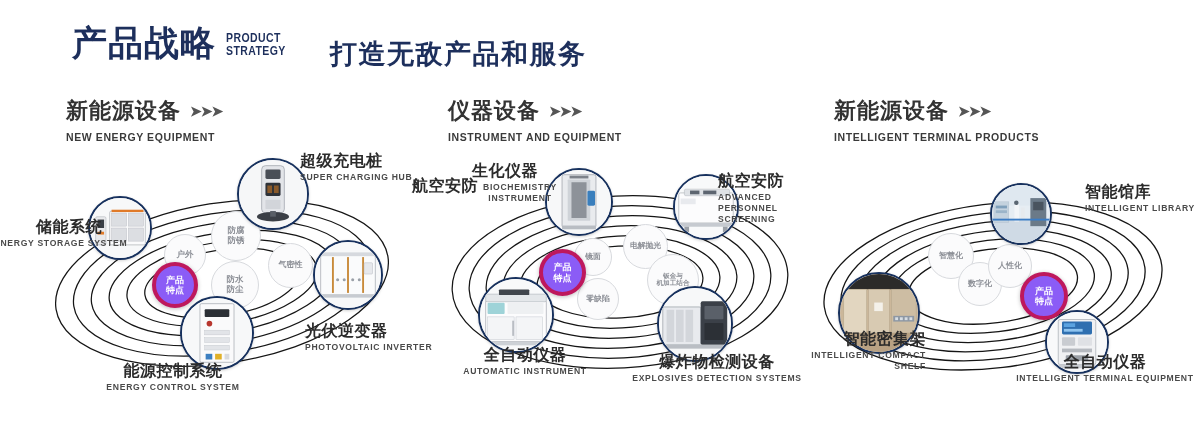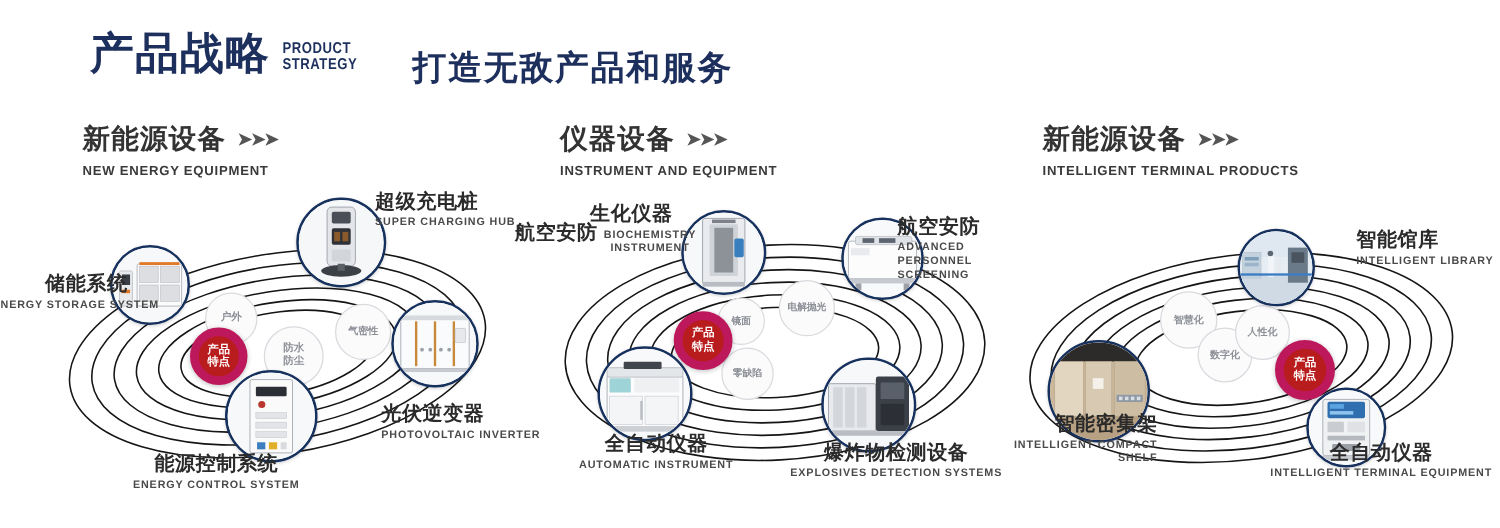--- a/index.html
+++ b/index.html
@@ -66,21 +66,21 @@
   .fbub{
     position:absolute;border-radius:50%;
     border:1px solid #d8dade;background:#fbfbfc;
     display:flex;align-items:center;justify-content:center;
     text-align:center;color:#8c8f96;
     font-family:"DejaVu Sans","Liberation Sans",sans-serif;
     font-weight:bold;line-height:1.12;
     box-sizing:border-box;
   }
   .fbub.core{
-    background:#b91c1c;border:7px solid #be185d;color:#ffffff;
+    background:#8b5cf6;border:4px solid #be185d;color:#ffffff;
     box-shadow:0 1px 4px rgba(0,0,0,.25);
   }
 
   
   .lbl{position:absolute;white-space:nowrap;}
   .lbl .cn{
     font-family:"DejaVu Sans","Liberation Sans",sans-serif;
     font-size:16px;font-weight:bold;color:#2b2b2b;letter-spacing:.5px;
     line-height:1.15;
   }
@@ -138,20 +138,24 @@
         <ellipse cx="192" cy="133" rx="150" ry="70" transform="rotate(-9 192 133)"></ellipse>
         <ellipse cx="192" cy="133" rx="132" ry="60" transform="rotate(-9 192 133)"></ellipse>
         <ellipse cx="192" cy="133" rx="114" ry="50" transform="rotate(-9 192 133)"></ellipse>
         <ellipse cx="192" cy="133" rx="96" ry="41" transform="rotate(-9 192 133)"></ellipse>
         <ellipse cx="192" cy="133" rx="78" ry="33" transform="rotate(-9 192 133)"></ellipse>
       </g>
     </svg>
 
     <div class="fbub" style="left:134px;top:84px;width:42px;height:42px;font-size:8.5px;">
       <span>户外</span>
+    </div>
+    <div class="fbub" style="left:181px;top:61px;width:50px;height:50px;font-size:8.5px;flex-direction:column;">
+      <span>防腐</span>
+      <span>防锈</span>
     </div>
     <div class="fbub" style="left:181px;top:111px;width:48px;height:48px;font-size:8.5px;flex-direction:column;">
       <span>防水</span>
       <span>防尘</span>
     </div>
     <div class="fbub" style="left:238px;top:93px;width:45px;height:45px;font-size:8px;">
       <span>气密性</span>
     </div>
     <div class="fbub core" style="left:122px;top:112px;width:46px;height:46px;font-size:9px;flex-direction:column;">
       <span>产品</span>
@@ -252,20 +256,24 @@
     <div class="fbub" style="left:154px;top:88px;width:38px;height:38px;font-size:7.8px;">
       <span>镜面</span>
     </div>
     <div class="fbub" style="left:203px;top:74px;width:45px;height:45px;font-size:7.8px;flex-direction:row;">
       <span>电解</span>
       <span>抛光</span>
     </div>
     <div class="fbub" style="left:157px;top:128px;width:42px;height:42px;font-size:7.8px;">
       <span>零缺陷</span>
     </div>
+    <div class="fbub" style="left:227px;top:104px;width:52px;height:52px;font-size:6.6px;flex-direction:column;">
+      <span>钣金与</span>
+      <span>机加工结合</span>
+    </div>
     <div class="fbub core" style="left:119px;top:99px;width:47px;height:47px;font-size:9px;flex-direction:column;">
       <span>产品</span>
       <span>特点</span>
     </div>
 
     <div class="pcircle" style="left:125px;top:18px;width:68px;height:68px;">
       <svg class="ph" viewBox="0 0 68 68">
         <rect x="0" y="0" width="68" height="68" fill="#f7f8f9"></rect>
         <rect x="16" y="5" width="36" height="56" rx="2" fill="#e9ebee" stroke="#9da2aa" stroke-width=".8"></rect>
         <rect x="22" y="10" width="24" height="44" rx="1" fill="#cfd3d8"></rect>

